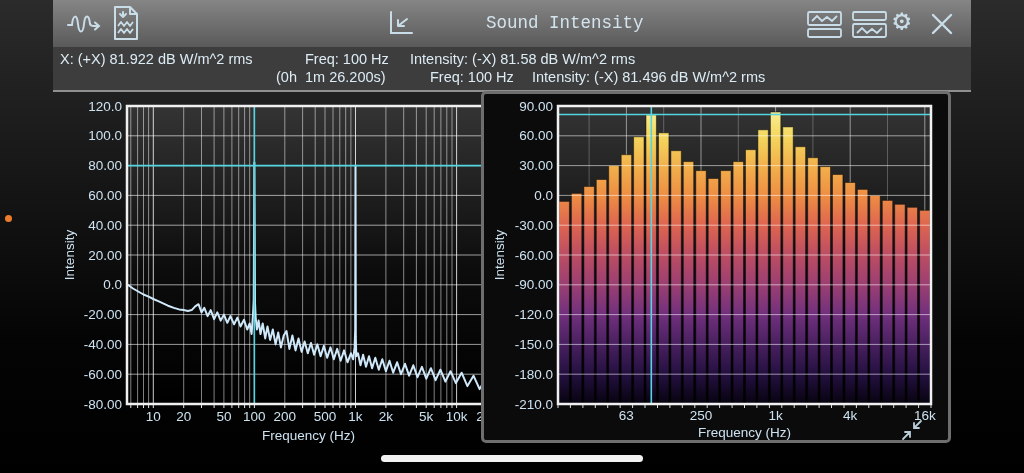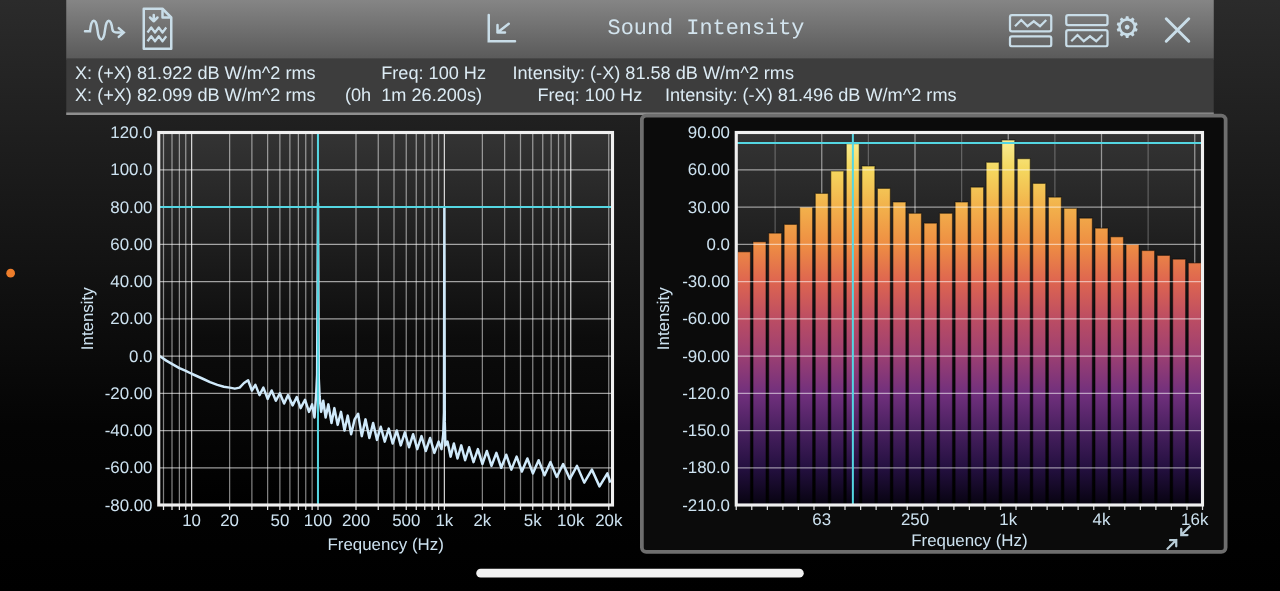--- a/index.html
+++ b/index.html
@@ -8,21 +8,21 @@
     font-family:"Liberation Sans",sans-serif;}
   .topbar{position:absolute;left:53px;top:0;width:918px;height:47px;
     background:linear-gradient(180deg,#858585,#5a5a5a);border-bottom:1px solid #4a4a4a;font-family:Liberation Mono, monospace;}
   .infobar{position:absolute;left:53px;top:47px;width:918px;height:43px;
     background:#3d3d3d;border-bottom:2px solid #8f8f8f;}
   .ibtext{position:absolute;color:#dcebf4;font-size:14.5px;white-space:pre;}
   .title{position:absolute;left:433px;top:13px;color:#d3e4ee;font-size:17.5px;}
   .icon{position:absolute;color:#c9dde8;}
   svg{display:block;}
   .chart-svg{position:absolute;}
-  .panel{position:absolute;left:512px;top:91px;width:464px;height:346px;
+  .panel{position:absolute;left:481px;top:91px;width:464px;height:346px;
     background:#0b0b0b;border:3px solid #6e6e6e;border-radius:5px;text-align:center;}
   .home-bar{position:absolute;left:381px;top:455px;width:262px;height:7px;
     border-radius:4px;background:#f2f2f2;}
   .mic-dot{position:absolute;left:5px;top:215px;width:7px;height:7px;border-radius:50%;background:#ed7d2b;}
   text{font-family:"Liberation Sans",sans-serif;}
 </style>
 </head>
 <body>
 
 <div class="screen">
@@ -69,21 +69,20 @@
       <svg width="26" height="26" viewBox="0 0 26 26" stroke="#c9dde8" stroke-width="2.4" stroke-linecap="round">
         <path d="M4 4 L22 22 M22 4 L4 22"></path>
       </svg>
     </span>
   </div>
 
   <div class="infobar">
     <span class="ibtext" style="left:7px;top:4px;">X: (+X) 81.922 dB W/m^2 rms</span>
     <span class="ibtext" style="left:252px;top:4px;">Freq: 100 Hz</span>
     <span class="ibtext" style="left:357px;top:4px;">Intensity: (-X) 81.58 dB W/m^2 rms</span>
-    <span class="ibtext" style="left:7px;top:22px;">X: (+X) 82.099 dB W/m^2 rms</span>
     <span class="ibtext" style="left:223px;top:22px;text-align:right;">(0h  1m 26.200s)</span>
     <span class="ibtext" style="left:377px;top:22px;">Freq: 100 Hz</span>
     <span class="ibtext" style="left:479px;top:22px;">Intensity: (-X) 81.496 dB W/m^2 rms</span>
   </div>
 
   <svg id="fft-chart" class="chart-svg" style="left:60px;top:95px;" width="445" height="350">
       <defs>
         <linearGradient id="pbg" x1="0" y1="0" x2="0" y2="1">
           <stop offset="0" stop-color="#343434"></stop>
           <stop offset="0.55" stop-color="#0c0c0c"></stop>

